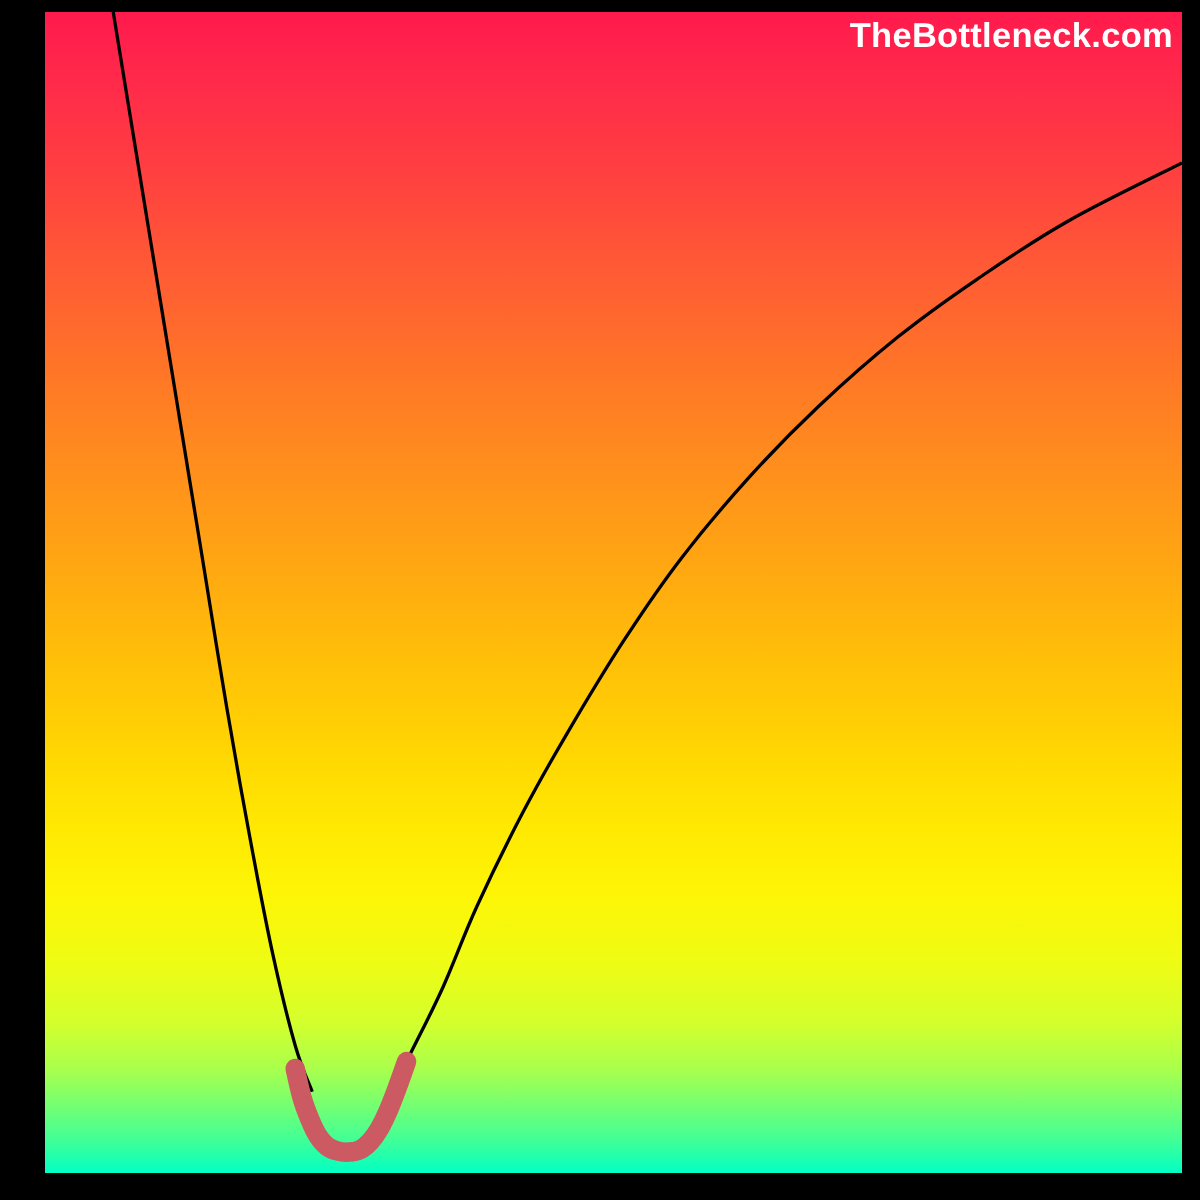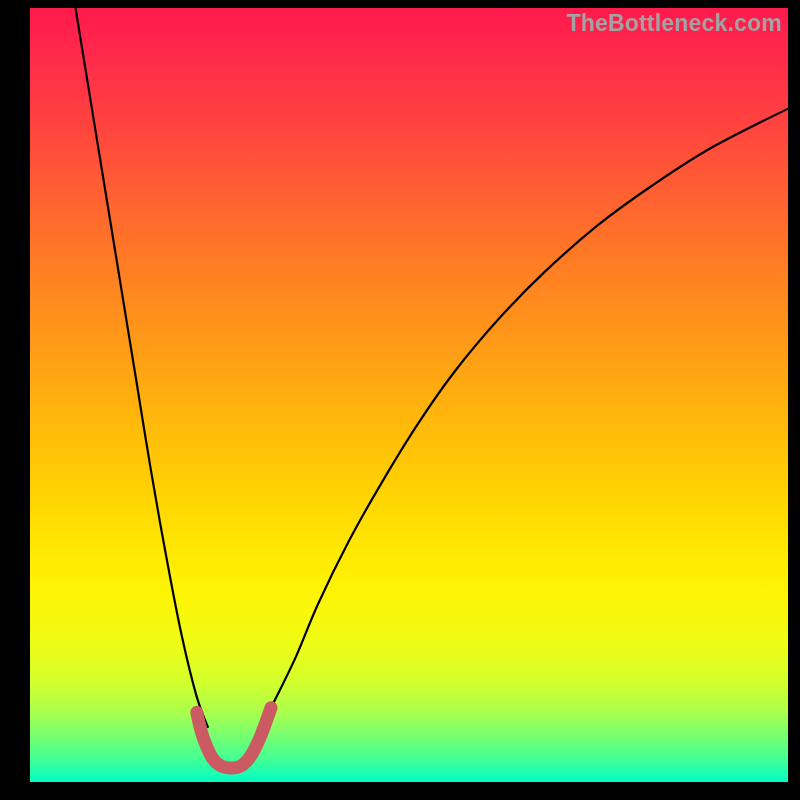--- a/index.html
+++ b/index.html
@@ -37,21 +37,21 @@
       #00ffc8 100%
     );
   }
   .watermark {
     position: absolute;
     top: 10px;
     right: 18px;
     font-family: Arial, Helvetica, sans-serif;
     font-size: 23px;
     font-weight: 600;
-    color: #a3a3a3;
+    color: #ffffff;
     letter-spacing: 0.2px;
   }
   .plot {
     position: absolute;
     left: 0;
     top: 0;
     width: 758px;
     height: 774px;
   }
 </style>

